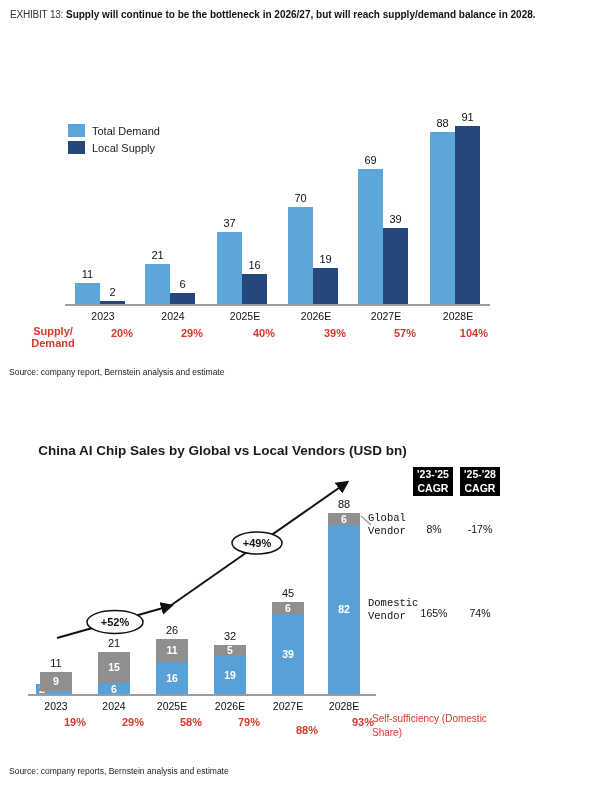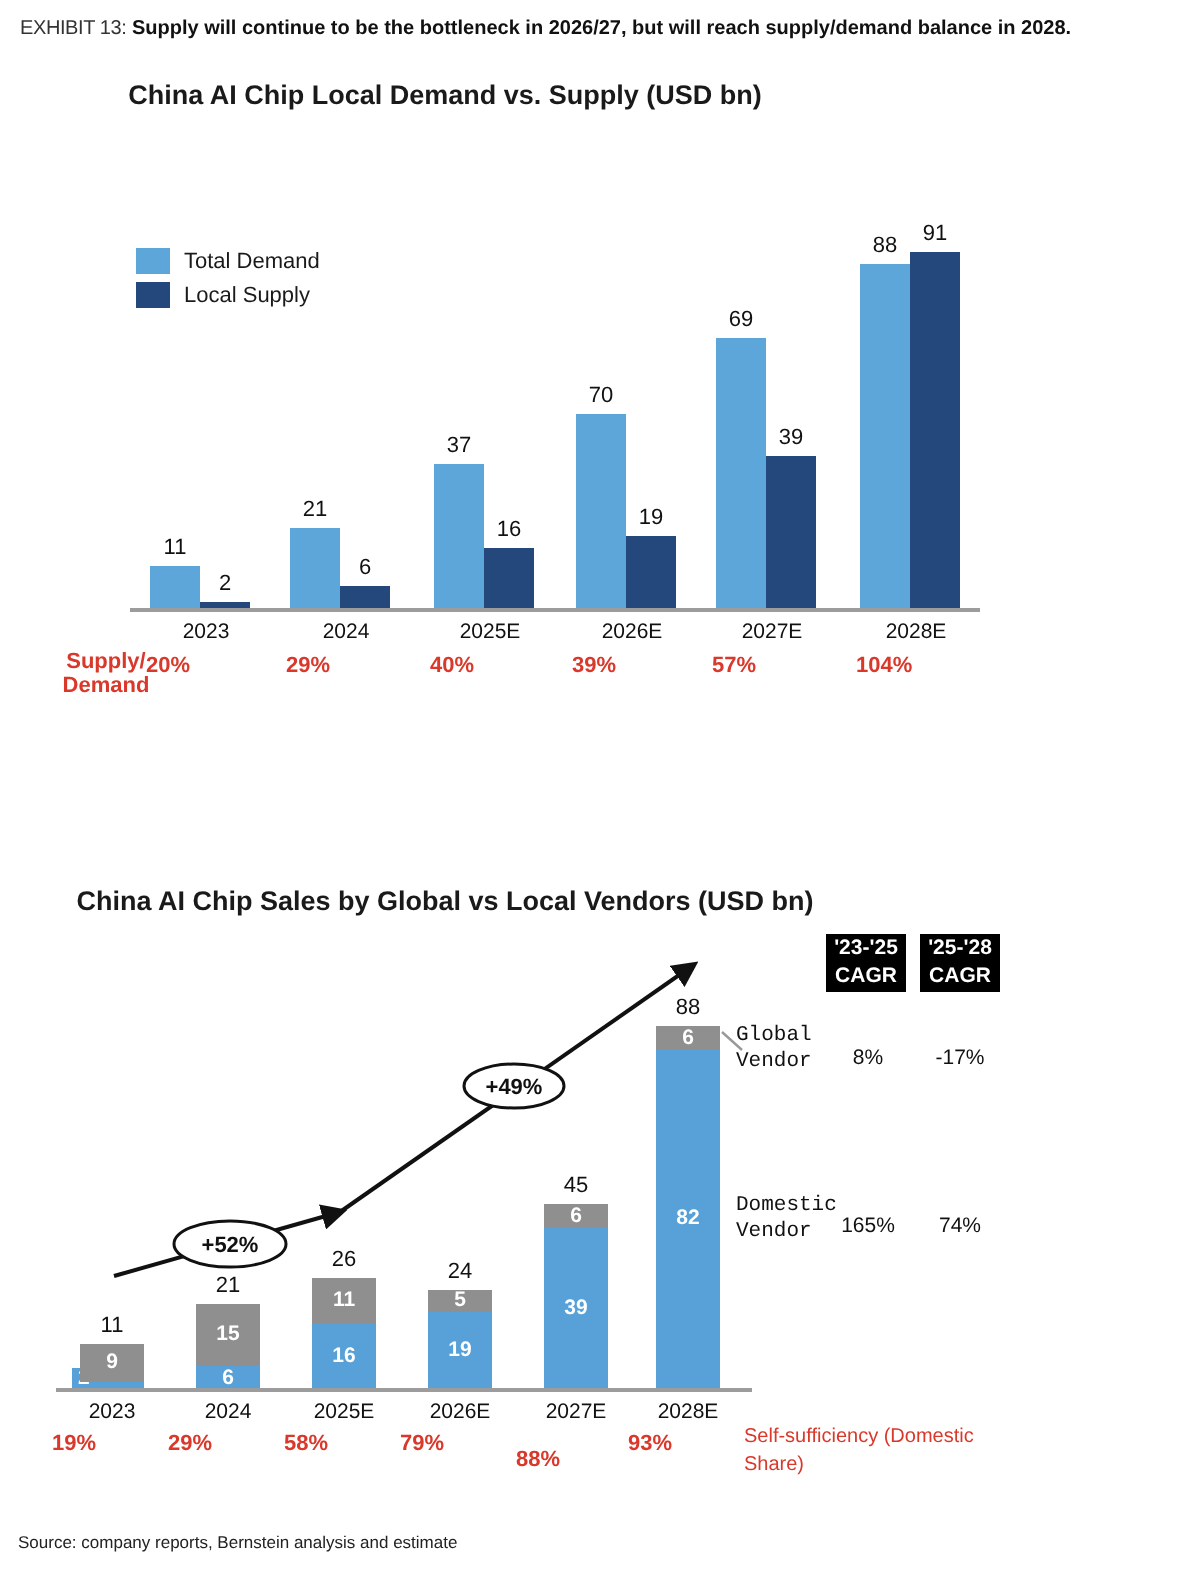--- a/index.html
+++ b/index.html
@@ -10,21 +10,21 @@
   .exh .lab{font-weight:400;color:#333;letter-spacing:-0.2px;}
   .exh .txt{font-weight:700;}
   .chart-title{position:absolute;left:0;width:445px;text-align:center;font-size:13.5px;font-weight:700;}
   .src{position:absolute;left:9px;font-size:8.5px;color:#222;}
   .chart{position:absolute;left:0;width:600px;}
   .axisline{position:absolute;height:2px;background:#9c9c9c;}
   .bar{position:absolute;}
   .blab{position:absolute;width:41px;text-align:center;font-size:11px;color:#111;}
   .axisrow{position:absolute;left:0;width:600px;height:60px;}
   .yl{position:absolute;width:60px;text-align:center;font-size:10.5px;color:#111;}
-  .pl{position:absolute;width:60px;text-align:left;font-size:11px;font-weight:700;color:var(--red);}
+  .pl{position:absolute;width:60px;text-align:right;font-size:11px;font-weight:700;color:var(--red);}
   .ratio-label{position:absolute;left:28px;top:325px;width:50px;text-align:center;
                font-size:11px;line-height:12px;font-weight:700;color:var(--red);}
   .legend{position:absolute;left:68px;top:124px;}
   .lrow{display:flex;align-items:center;margin-bottom:4px;}
   .sw{width:17px;height:13px;margin-right:7px;}
   .lg-label{font-size:11px;}
   .seg{position:absolute;}
   .seglab{position:absolute;color:#fff;font-weight:700;font-size:10.5px;text-align:center;overflow:visible;}
   .tlab{position:absolute;width:40px;text-align:center;font-size:11px;color:#111;}
   .cagr-box{position:absolute;background:#000;color:#fff;font-weight:700;font-size:10.5px;
@@ -37,21 +37,20 @@
 </head>
 <body>
 
 <div class="page">
 
   <div class="exh" style="top:7px;">
     <span class="lab">EXHIBIT 13:</span>
     <span class="txt">Supply will continue to be the bottleneck in 2026/27, but will reach supply/demand balance in 2028.</span>
   </div>
 
-  <div class="chart-title" style="top:40px;">China AI Chip Local Demand vs. Supply (USD bn)</div>
 
   <div class="legend">
     <div class="lrow">
       <div class="sw" id="sw0" style="background: rgb(93, 166, 218);"></div>
       <div class="lg-label">Total Demand</div>
     </div>
     <div class="lrow">
       <div class="sw" id="sw1" style="background: rgb(36, 72, 124);"></div>
       <div class="lg-label">Local Supply</div>
     </div>
@@ -96,20 +95,21 @@
       <div class="yl" style="left: 356px; top: 5px;">2027E</div>
       <div class="pl" style="left: 356px; top: 22px;">57%</div>
       <div class="yl" style="left: 428px; top: 5px;">2028E</div>
       <div class="pl" style="left: 428px; top: 22px;">104%</div>
     </div>
   <div class="ratio-label">
     <div>Supply/</div>
     <div>Demand</div>
   </div>
 
+  <div class="src" style="top:367px;">Source: company report, Bernstein analysis and estimate</div>
 
 
   <div class="chart-title" style="top:443px;">China AI Chip Sales by Global vs Local Vendors (USD bn)</div>
 
   <div class="cagr-box" style="left:413px;top:467px;width:40px;">'23-'25 CAGR</div>
   <div class="cagr-box" style="left:460px;top:467px;width:40px;">'25-'28 CAGR</div>
   <div class="vlabel" style="left:368px;top:512px;">Global Vendor</div>
   <div class="cval" style="left:412px;top:523px;">8%</div>
   <div class="cval" style="left:458px;top:523px;">-17%</div>
   <div class="vlabel" style="left:368px;top:597px;">Domestic Vendor</div>
@@ -129,21 +129,21 @@
       <div class="tlab" style="left: 94px; top: 176.572px;">21</div>
       <div class="seg" style="left: 156px; top: 201.912px; width: 32px; height: 33.088px; background: rgb(87, 160, 216);"></div>
       <div class="seglab" style="left: 156px; top: 201.912px; width: 32px; line-height: 33.088px;">16</div>
       <div class="seg" style="left: 156px; top: 179.164px; width: 32px; height: 22.748px; background: rgb(143, 143, 143);"></div>
       <div class="seglab" style="left: 156px; top: 179.164px; width: 32px; line-height: 22.748px;">11</div>
       <div class="tlab" style="left: 152px; top: 164.164px;">26</div>
       <div class="seg" style="left: 214px; top: 195.708px; width: 32px; height: 39.292px; background: rgb(87, 160, 216);"></div>
       <div class="seglab" style="left: 214px; top: 195.708px; width: 32px; line-height: 39.292px;">19</div>
       <div class="seg" style="left: 214px; top: 185.368px; width: 32px; height: 10.34px; background: rgb(143, 143, 143);"></div>
       <div class="seglab" style="left: 214px; top: 185.368px; width: 32px; line-height: 10.34px;">5</div>
-      <div class="tlab" style="left: 210px; top: 170.368px;">24</div>
+      <div class="tlab" style="left: 210px; top: 170.368px;">32</div>
       <div class="seg" style="left: 272px; top: 154.348px; width: 32px; height: 80.652px; background: rgb(87, 160, 216);"></div>
       <div class="seglab" style="left: 272px; top: 154.348px; width: 32px; line-height: 80.652px;">39</div>
       <div class="seg" style="left: 272px; top: 141.94px; width: 32px; height: 12.408px; background: rgb(143, 143, 143);"></div>
       <div class="seglab" style="left: 272px; top: 141.94px; width: 32px; line-height: 12.408px;">6</div>
       <div class="tlab" style="left: 268px; top: 126.94px;">45</div>
       <div class="seg" style="left: 328px; top: 65.424px; width: 32px; height: 169.576px; background: rgb(87, 160, 216);"></div>
       <div class="seglab" style="left: 328px; top: 65.424px; width: 32px; line-height: 169.576px;">82</div>
       <div class="seg" style="left: 328px; top: 53.016px; width: 32px; height: 12.408px; background: rgb(143, 143, 143);"></div>
       <div class="seglab" style="left: 328px; top: 53.016px; width: 32px; line-height: 12.408px;">6</div>
       <div class="tlab" style="left: 324px; top: 38.016px;">88</div>

